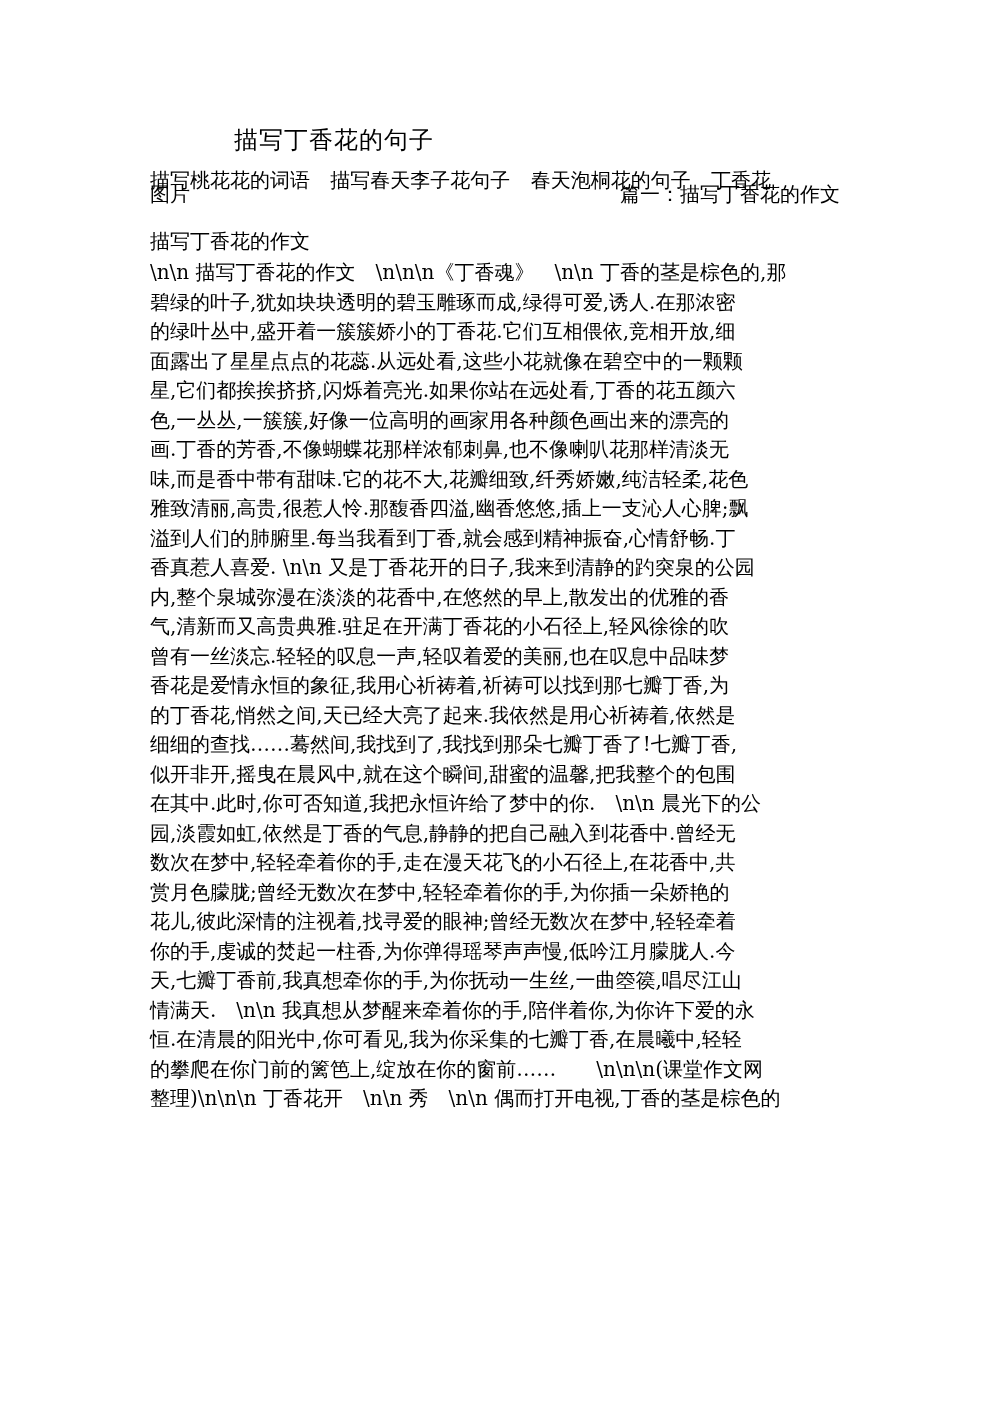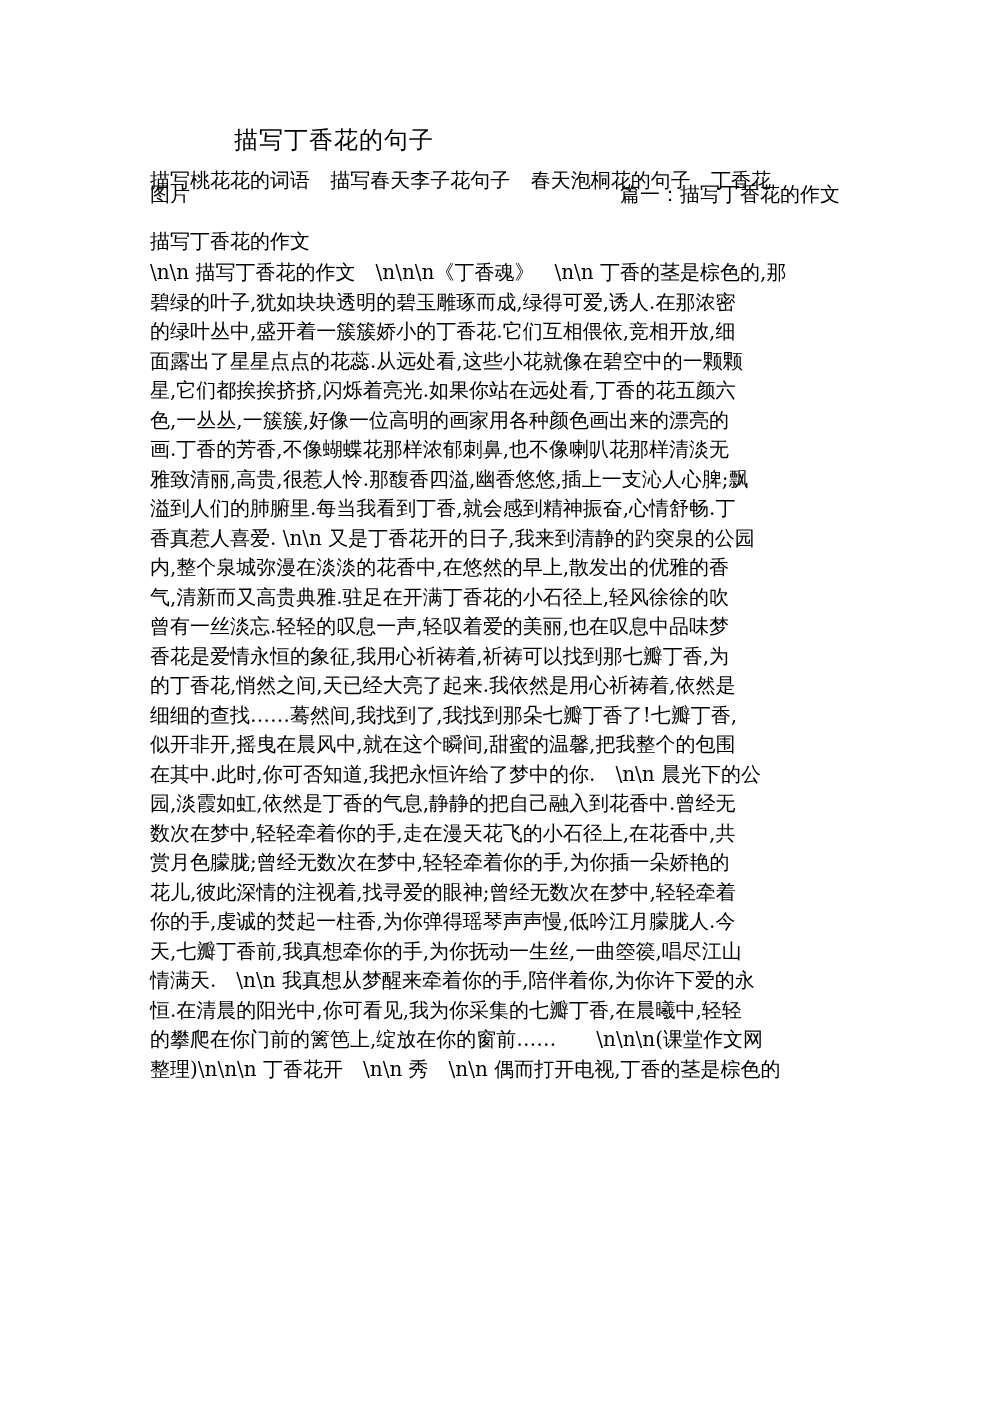--- a/index.html
+++ b/index.html
@@ -83,20 +83,21 @@
   <div class="meta meta-line3">描写丁香花的作文</div>
 
   <div class="body-text" id="body-text">
       <div class="line">\n\n 描写丁香花的作文　\n\n\n《丁香魂》　\n\n 丁香的茎是棕色的,那</div>
       <div class="line">碧绿的叶子,犹如块块透明的碧玉雕琢而成,绿得可爱,诱人.在那浓密</div>
       <div class="line">的绿叶丛中,盛开着一簇簇娇小的丁香花.它们互相偎依,竞相开放,细</div>
       <div class="line">面露出了星星点点的花蕊.从远处看,这些小花就像在碧空中的一颗颗</div>
       <div class="line">星,它们都挨挨挤挤,闪烁着亮光.如果你站在远处看,丁香的花五颜六</div>
       <div class="line">色,一丛丛,一簇簇,好像一位高明的画家用各种颜色画出来的漂亮的</div>
       <div class="line">画.丁香的芳香,不像蝴蝶花那样浓郁刺鼻,也不像喇叭花那样清淡无</div>
+      <div class="line">味,而是香中带有甜味.它的花不大,花瓣细致,纤秀娇嫩,纯洁轻柔,花色</div>
       <div class="line">雅致清丽,高贵,很惹人怜.那馥香四溢,幽香悠悠,插上一支沁人心脾;飘</div>
       <div class="line">溢到人们的肺腑里.每当我看到丁香,就会感到精神振奋,心情舒畅.丁</div>
       <div class="line">香真惹人喜爱. \n\n 又是丁香花开的日子,我来到清静的趵突泉的公园</div>
       <div class="line">内,整个泉城弥漫在淡淡的花香中,在悠然的早上,散发出的优雅的香</div>
       <div class="line">气,清新而又高贵典雅.驻足在开满丁香花的小石径上,轻风徐徐的吹</div>
       <div class="line">曾有一丝淡忘.轻轻的叹息一声,轻叹着爱的美丽,也在叹息中品味梦</div>
       <div class="line">香花是爱情永恒的象征,我用心祈祷着,祈祷可以找到那七瓣丁香,为</div>
       <div class="line">的丁香花,悄然之间,天已经大亮了起来.我依然是用心祈祷着,依然是</div>
       <div class="line">细细的查找……蓦然间,我找到了,我找到那朵七瓣丁香了!七瓣丁香,</div>
       <div class="line">似开非开,摇曳在晨风中,就在这个瞬间,甜蜜的温馨,把我整个的包围</div>

